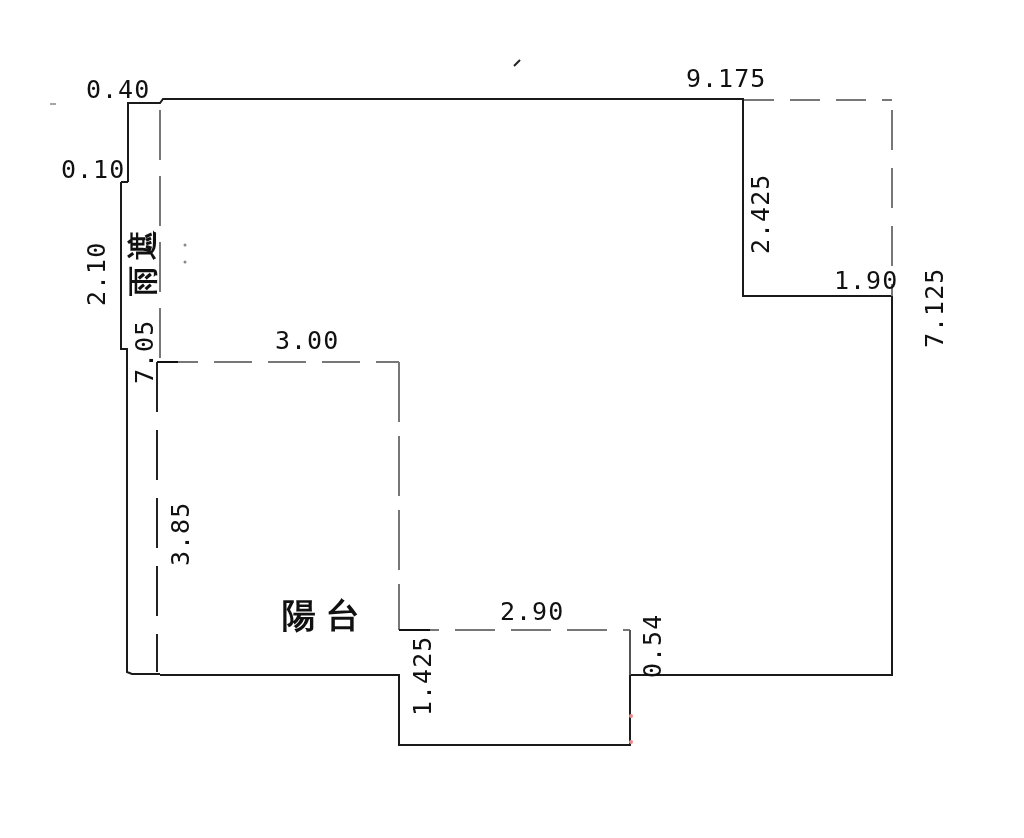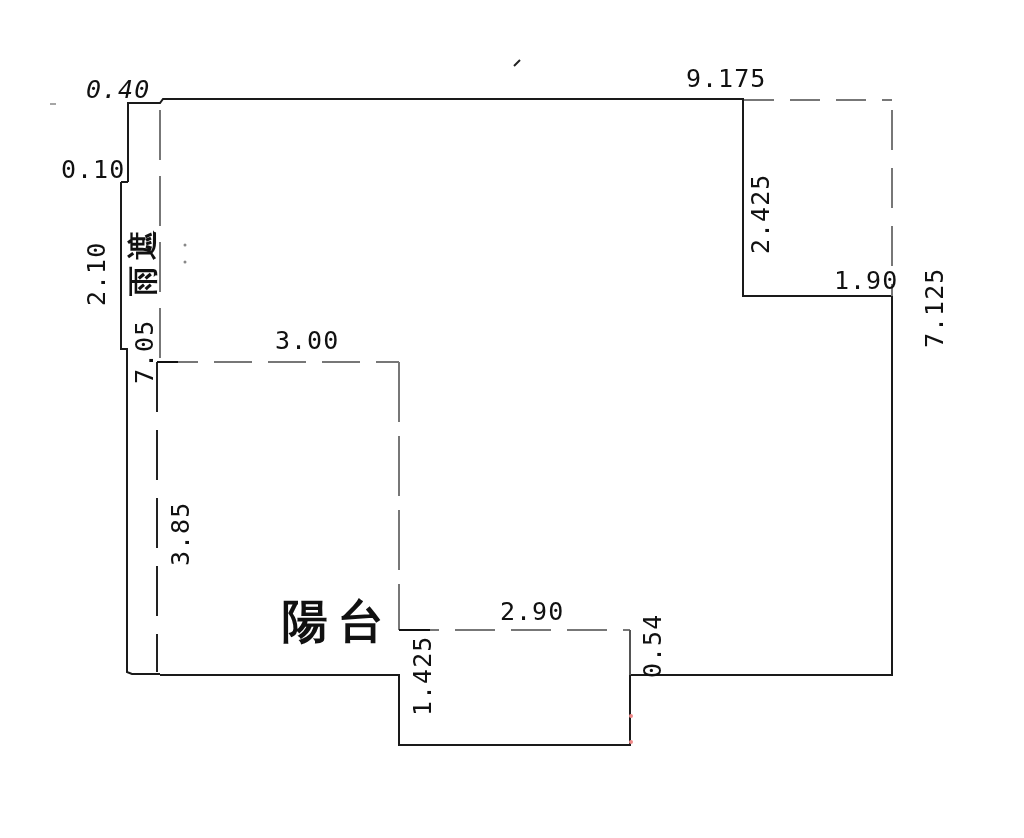--- a/index.html
+++ b/index.html
@@ -1,20 +1,20 @@
 <!DOCTYPE html>
 <html><head>
   <meta charset="utf-8">
   <style>
     html, body { margin: 0; padding: 0; background: #ffffff; }
     body { width: 1024px; height: 838px; position: relative; overflow: hidden; font-family: "DejaVu Serif", "Liberation Serif", serif; }
     #plan { position: absolute; left: 0; top: 0; width: 1024px; height: 838px; }
     .lbl { position: absolute; color: #111; font-family: "DejaVu Sans Mono", "Liberation Mono", monospace; font-size: 25px; letter-spacing: 1px; white-space: nowrap; line-height: 1; }
     .lbl.v { transform-origin: 0 0; transform: rotate(-90deg); }
-    .cjk { position: absolute; color: #111; font-family: "DejaVu Sans", "Liberation Sans", sans-serif; font-size: 46px; font-weight: bold; letter-spacing: 10px; white-space: nowrap; line-height: 1; }
+    .cjk { position: absolute; color: #111; font-family: "DejaVu Sans", "Liberation Sans", sans-serif; font-size: 34px; font-weight: bold; letter-spacing: 10px; white-space: nowrap; line-height: 1; }
     .cjk.v { transform-origin: 0 0; transform: rotate(-90deg); font-size: 30px; letter-spacing: 6px; }
   </style>
 </head>
 <body>
 
 <svg id="plan" width="1024" height="838" viewBox="0 0 1024 838" xmlns="http://www.w3.org/2000/svg">
 
   <line x1="514" y1="66" x2="520" y2="60" stroke="#222" stroke-width="2"></line>
   <line x1="50" y1="104" x2="56" y2="104" stroke="#888" stroke-width="1.5"></line>
 
@@ -45,21 +45,21 @@
   </g>
   <line x1="399" y1="630" x2="430" y2="630" stroke="#111" stroke-width="2"></line>
   <line x1="157" y1="362" x2="178" y2="362" stroke="#111" stroke-width="2"></line>
 
   <circle cx="185" cy="245" r="1.5" fill="#888"></circle>
   <circle cx="185" cy="262" r="1.5" fill="#888"></circle>
   <circle cx="631" cy="716" r="2" fill="#e88"></circle>
   <circle cx="631" cy="742" r="2" fill="#e88"></circle>
 </svg>
 
-<div class="lbl" style="left:86px; top:77px;font-style:italic;">0.40</div>
+<div class="lbl" style="left:86px; top:77px;">0.40</div>
 <div class="lbl" style="left:61px; top:157px;">0.10</div>
 <div class="lbl" style="left:686px; top:66px;text-align:center;">9.175</div>
 <div class="lbl" style="left:834px; top:268px;">1.90</div>
 <div class="lbl" style="left:275px; top:328px;">3.00</div>
 <div class="lbl" style="left:500px; top:599px;">2.90</div>
 
 <div class="lbl v" style="left:84px; top:306px;">2.10</div>
 <div class="lbl v" style="left:132px; top:384px;">7.05</div>
 <div class="lbl v" style="left:748px; top:254px;">2.425</div>
 <div class="lbl v" style="left:922px; top:348px;">7.125</div>

